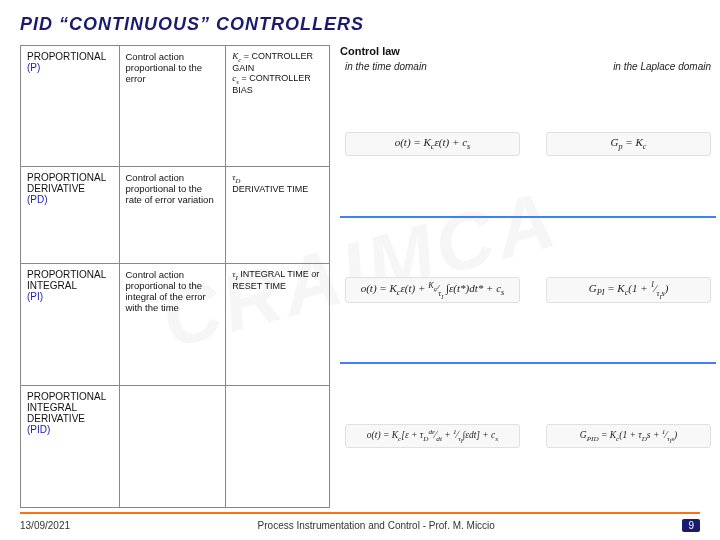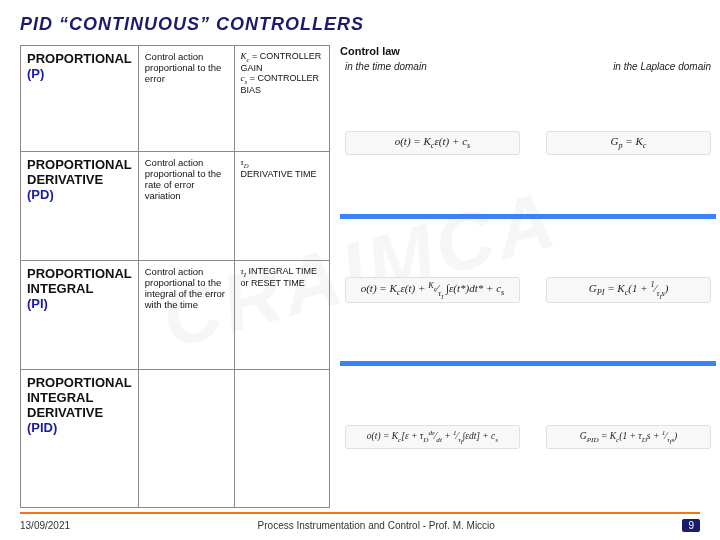--- a/index.html
+++ b/index.html
@@ -63,22 +63,22 @@
     }
 
     .left-table td {
       border: 1px solid #888;
       padding: 5px 6px;
       vertical-align: top;
     }
 
     .left-table .controller-name {
       width: 95px;
-      font-size: 13px;
-      font-weight: bold;
+      font-size: 10px;
+      font-weight: normal;
       color: #111;
     }
 
     .left-table .controller-name .abbrev {
       color: #1a1aaa;
     }
 
     .left-table .description {
       width: 103px;
       font-size: 9.5px;
@@ -126,21 +126,21 @@
       flex-direction: column;
       gap: 0;
     }
 
     .eq-row {
       display: flex;
       align-items: center;
       justify-content: space-between;
       padding: 4px 5px;
       flex: 1;
-      border-bottom: 5px solid #3b82f6;
+      border-bottom: 2px solid #3b82f6;
     }
 
     .eq-row:last-child {
       border-bottom: none;
     }
 
     .eq-left, .eq-right {
       font-family: 'Times New Roman', serif;
       font-style: italic;
       font-size: 11px;

